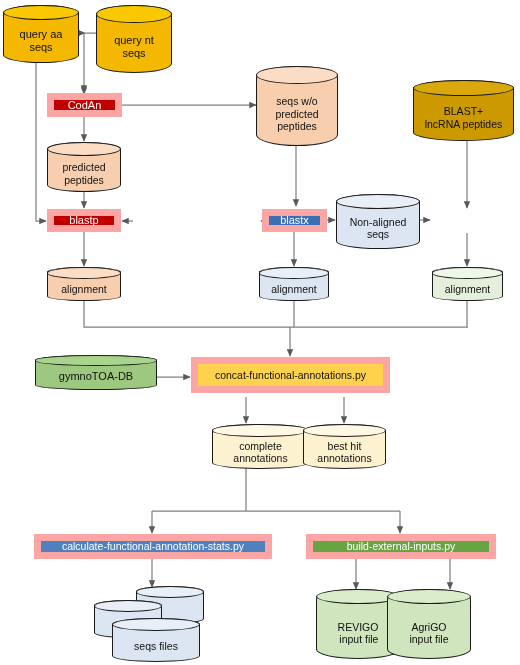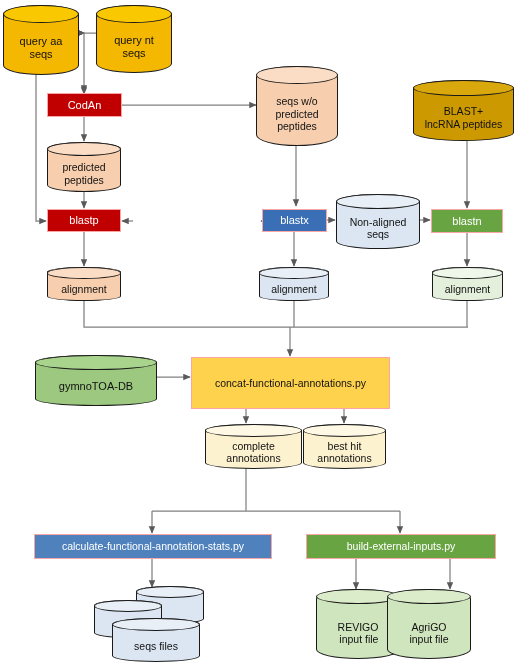--- a/index.html
+++ b/index.html
@@ -6,21 +6,21 @@
   body{width:520px;height:665px;overflow:hidden;
        font-family:"Liberation Sans","DejaVu Sans",sans-serif;}
   #canvas{position:relative;width:520px;height:665px;}
 
   svg#wires{position:absolute;left:0;top:0;width:520px;height:665px;pointer-events:none;}
 
   .node{position:absolute;box-sizing:border-box;display:flex;align-items:center;
         justify-content:center;text-align:center;line-height:1.18;}
 
   
-  .box{border:1px solid #fca5a5;}
+  .box{border:7px solid #fca5a5;}
   .box .lbl{display:block;width:100%;padding:0 3px;}
 
   
   .cyl{position:absolute;}
   .cyl .body{position:absolute;left:0;right:0;top:0;bottom:0;
              border:1.4px solid #1a1a1a;border-radius:50%/ 14% 14% 14% 14%;}
   .cyl .top{position:absolute;left:0;right:0;top:0;height:26%;
             border:1.4px solid #1a1a1a;border-radius:50%;box-sizing:border-box;}
   .cyl .txt{position:absolute;left:0;right:0;top:28%;bottom:4%;display:flex;
             align-items:center;justify-content:center;text-align:center;
@@ -95,21 +95,21 @@
 
       <path d="M84,300 L84,327 H468"></path>
       <path d="M294,300 L294,327"></path>
       <path d="M467,300 L467,327"></path>
 
       <path d="M246,468 L246,511"></path>
       <path d="M152,511 H400"></path>
     </g>
   </svg>
 
-  <div class="cyl" style="left:3px;top:5px;width:76px;height:70px;border-radius:25px;">
+  <div class="cyl" style="left:3px;top:5px;width:76px;height:58px;border-radius:25px;">
     <div class="body" style="background:#f5b800;"></div>
     <div class="top" style="background:#f9c800;"></div>
     <div class="txt" style="font-size:11px;color:#111;white-space:pre-line;">query aa
 seqs</div>
   </div>
 
   <div class="cyl" style="left:96px;top:5px;width:76px;height:68px;">
     <div class="body" style="background:#f5b800;"></div>
     <div class="top" style="background:#f9c800;"></div>
     <div class="txt" style="font-size:11px;color:#111;white-space:pre-line;">query nt
@@ -151,53 +151,50 @@
     <span class="lbl" style="font-size:11px;color:#ffffff;">blastx</span>
   </div>
 
   <div class="cyl" style="left:336px;top:194px;width:84px;height:55px;">
     <div class="body" style="background:#dce6f2;"></div>
     <div class="top" style="background:#e8eff7;height:27%;"></div>
     <div class="txt" style="font-size:10.5px;color:#111;white-space:pre-line;top:28%;">Non-aligned
 seqs</div>
   </div>
 
-  <div class="node box" style="left:431px;top:209px;width:72px;height:24px;background:#69a443;">
-    <span class="lbl" style="font-size:11px;color:#ffffff;">blastn</span>
-  </div>
 
   <div class="cyl" style="left:47px;top:267px;width:74px;height:34px;">
     <div class="body" style="background:#f8cfae;"></div>
     <div class="top" style="background:#fbdcc4;height:34%;"></div>
     <div class="txt" style="font-size:10.5px;color:#111;top:32%;">alignment</div>
   </div>
 
   <div class="cyl" style="left:259px;top:267px;width:70px;height:34px;">
     <div class="body" style="background:#dce6f2;"></div>
     <div class="top" style="background:#e8eff7;height:34%;"></div>
     <div class="txt" style="font-size:10.5px;color:#111;top:32%;">alignment</div>
   </div>
 
   <div class="cyl" style="left:432px;top:267px;width:71px;height:34px;">
     <div class="body" style="background:#e4f0dc;"></div>
     <div class="top" style="background:#eef7e9;height:34%;"></div>
     <div class="txt" style="font-size:10.5px;color:#111;top:32%;">alignment</div>
   </div>
 
-  <div class="cyl" style="left:35px;top:355px;width:122px;height:51px;">
+  <div class="cyl" style="left:35px;top:355px;width:122px;height:35px;">
     <div class="body" style="background:#9cc97f;"></div>
     <div class="top" style="background:#a9d48d;height:30%;"></div>
     <div class="txt" style="font-size:11px;color:#111;top:28%;">gymnoTOA-DB</div>
   </div>
 
-  <div class="node box" style="left:191px;top:357px;width:199px;height:52px;background:#ffd24d;">
+  <div class="node box" style="left:191px;top:357px;width:199px;height:36px;background:#ffd24d;">
     <span class="lbl" style="font-size:10.5px;color:#111;">concat-functional-annotations.py</span>
   </div>
 
-  <div class="cyl" style="left:205px;top:424px;width:97px;height:45px;">
+  <div class="cyl" style="left:212px;top:424px;width:97px;height:45px;">
     <div class="body" style="background:#fdf2cf;"></div>
     <div class="top" style="background:#fef8e4;height:28%;"></div>
     <div class="txt" style="font-size:10.5px;color:#111;white-space:pre-line;top:28%;">complete
 annotations</div>
   </div>
 
   <div class="cyl" style="left:303px;top:424px;width:83px;height:45px;">
     <div class="body" style="background:#fdf2cf;"></div>
     <div class="top" style="background:#fef8e4;height:28%;"></div>
     <div class="txt" style="font-size:10.5px;color:#111;white-space:pre-line;top:28%;">best hit

